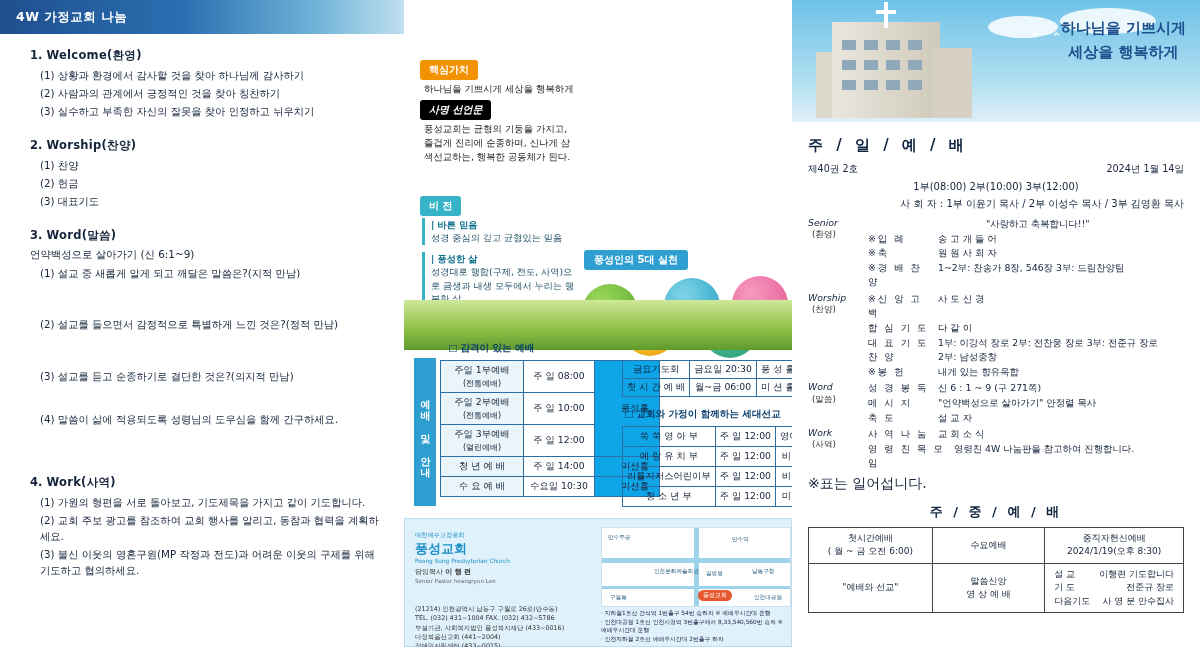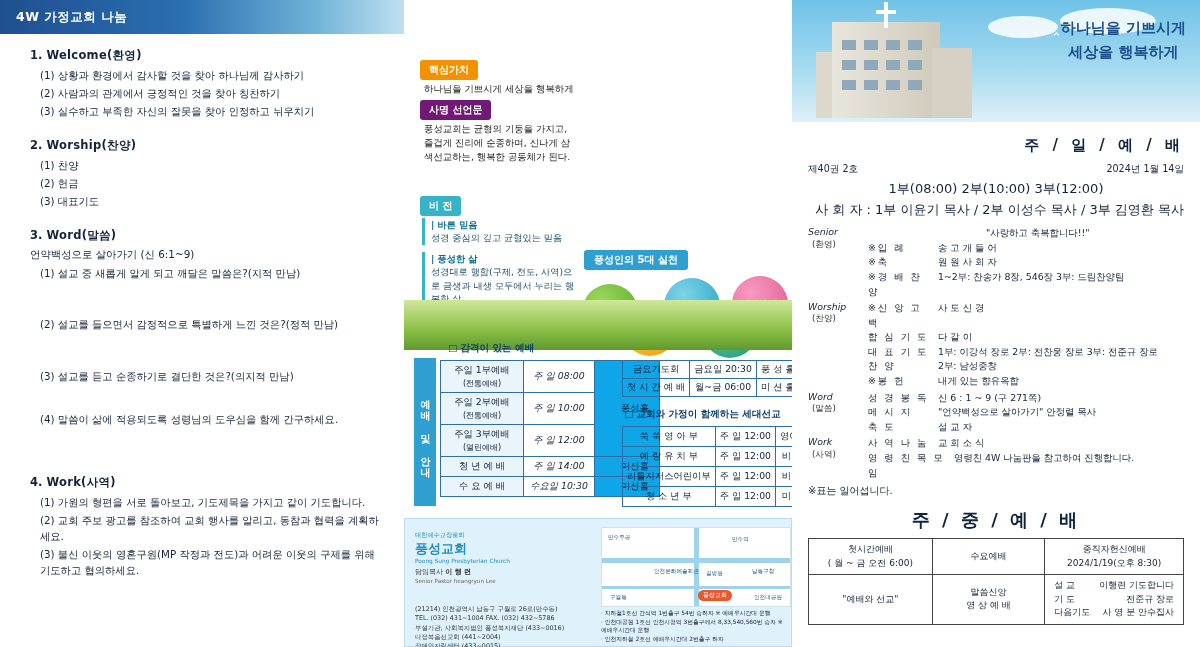--- a/index.html
+++ b/index.html
@@ -31,21 +31,21 @@
   .sec-title .en{letter-spacing:.3px;}
   .sub{font-size:10.3px;line-height:1.55;margin:0 0 2px 10px;}
   .qline{font-size:10.3px;line-height:1.5;margin:0 0 2px 10px;}
   .q-gap{height:34px;}
   .q-gap-s{height:26px;}
   .lead{font-size:10.4px;margin:2px 0 4px 0;}
   
   #mid-top{position:absolute;left:404px;top:0;width:388px;height:330px;background:#ffffff;}
   .tagbox{position:absolute;color:#fff;font-size:10px;font-weight:bold;padding:3px 9px;border-radius:3px;}
   .tag-core{left:16px;top:60px;background:#f39200;}
-  .tag-mission{left:16px;top:100px;background:#701a75;}
+  .tag-mission{left:16px;top:100px;background:#000000;font-style:italic;}
   .tag-vision{left:16px;top:196px;background:#36b3c6;}
   .mid-para{position:absolute;font-size:9.4px;line-height:1.5;color:#222;width:150px;}
   .mid-bar{position:absolute;border-left:3px solid #36b3c6;padding-left:6px;font-size:9.2px;line-height:1.45;color:#1b4c63;width:145px;}
   .mid-bar b{color:#0b6e8a;font-size:9.2px;}
   
   #diagram{position:absolute;left:576px;top:44px;width:196px;height:190px;}
   .circ{position:absolute;border-radius:50%;display:flex;align-items:center;justify-content:center;
     color:#fff;font-weight:bold;font-size:10px;text-align:center;}
   .c-orange{left:52px;top:6px;width:84px;height:84px;background:radial-gradient(circle at 32% 28%,#f8a93c,#ef7b12);}
   .c-blue{left:14px;top:70px;width:84px;height:84px;background:radial-gradient(circle at 32% 28%,#5ab7e8,#1f7fc0);}
@@ -73,21 +73,21 @@
     background:linear-gradient(to bottom,#cfe89a,#8bbf45 60%,#5f9a2e);}
   
   #sched{position:absolute;left:404px;top:352px;width:388px;height:160px;}
   .vtab{position:absolute;left:10px;top:6px;width:22px;height:148px;background:#2e9fd0;color:#fff;
     writing-mode:vertical-rl;text-orientation:upright;font-size:10px;font-weight:bold;
     display:flex;align-items:center;justify-content:center;letter-spacing:1px;}
   table.tbl{border-collapse:collapse;font-size:9.3px;}
   table.tbl td{border:1px solid #2e6fa3;padding:3px 4px;text-align:center;white-space:nowrap;}
   #tbl-left{position:absolute;left:36px;top:8px;}
   #tbl-left td.name{background:#eaf4fb;text-align:center;width:74px;}
-  #tbl-left td.time{width:62px;font-style:italic;}
+  #tbl-left td.time{width:62px;}
   #tbl-left td.hall{width:40px;background:#0ea5e9;padding-left:20px;}
   #tbl-right{position:absolute;left:218px;top:8px;}
   #tbl-right td{padding:2px 4px;}
   .blk-title{position:absolute;font-size:9.6px;font-weight:bold;color:#0b3e6b;}
   
   #ad{position:absolute;left:404px;top:518px;width:388px;height:129px;background:#dff1fb;border:1px solid #bcdcef;box-sizing:border-box;}
   #logo{position:absolute;left:10px;top:12px;width:120px;height:70px;}
   .logo-name{font-size:13px;font-weight:bold;color:#1c8fc8;}
   .logo-en{font-size:5.8px;color:#1c8fc8;}
   .pastor{font-size:7px;color:#333;line-height:1.35;margin-top:4px;}
@@ -104,32 +104,32 @@
   .bldg2{position:absolute;left:24px;top:52px;width:36px;height:66px;background:#ddd8cc;}
   .bldg3{position:absolute;left:140px;top:48px;width:40px;height:70px;background:#d6d1c4;}
   .win{position:absolute;background:#8fa9bb;}
   .cross{position:absolute;left:92px;top:2px;width:4px;height:26px;background:#fff;}
   .cross:after{content:"";position:absolute;left:-8px;top:8px;width:20px;height:4px;background:#fff;}
   .cloud{position:absolute;background:#ffffff;border-radius:50%;opacity:.85;}
   .slogan{position:absolute;right:14px;top:16px;color:#1c4f8c;font-size:15px;font-weight:bold;
     text-align:center;line-height:1.6;font-family:"DejaVu Sans","Liberation Sans",sans-serif;}
   .birds{position:absolute;left:238px;top:30px;color:#fff;font-size:13px;letter-spacing:3px;}
   #rbody{position:absolute;left:792px;top:122px;width:408px;height:525px;padding:8px 16px 0 16px;box-sizing:border-box;}
-  .r-title{text-align:right;font-size:15px;font-weight:bold;letter-spacing:4px;margin:6px 0 8px 0;color:#10243f;}
+  .r-title{text-align:left;font-size:15px;font-weight:bold;letter-spacing:4px;margin:6px 0 8px 0;color:#10243f;}
   .r-meta{display:flex;justify-content:space-between;font-size:9.6px;margin-bottom:3px;}
-  .r-row{font-size:13px;line-height:1.55;margin:0 0 1px 0;}
+  .r-row{font-size:10px;line-height:1.55;margin:0 0 1px 0;}
   .ord{display:flex;margin-bottom:2px;}
   .ord .k{width:60px;flex:none;font-size:9.4px;line-height:1.3;}
   .ord .k .en{font-style:italic;}
   .ord .k .ko{font-size:8.6px;color:#333;display:block;margin-left:4px;}
   .ord .v{flex:1;font-size:9.4px;line-height:1.55;}
   .ord .v .l{display:flex;}
   .ord .v .l .a{width:70px;flex:none;letter-spacing:2px;}
-  .note{font-size:10px;margin-top:4px;}
-  .r-title2{text-align:center;font-size:18px;font-weight:bold;letter-spacing:3px;margin:10px 0 6px 0;color:#10243f;}
+  .note{font-size:14px;margin-top:4px;}
+  .r-title2{text-align:center;font-size:13px;font-weight:bold;letter-spacing:3px;margin:10px 0 6px 0;color:#10243f;}
   table.rt{width:100%;border-collapse:collapse;font-size:9px;}
   table.rt td{border:1px solid #444;padding:4px 3px;text-align:center;line-height:1.5;}
 </style>
 </head>
 <body>
 
 <div class="page">
 
   <div class="panel" id="panel-left">
     <div id="left-header">

